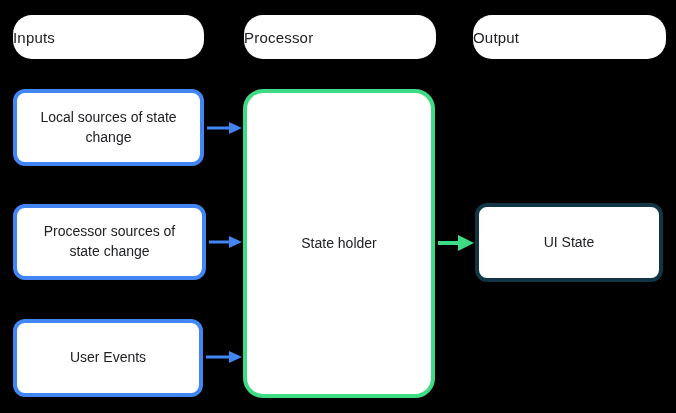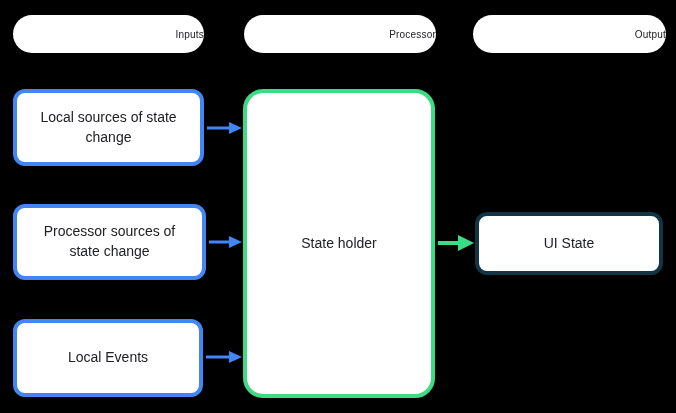--- a/index.html
+++ b/index.html
@@ -10,27 +10,27 @@
     position: relative;
     width: 676px;
     height: 413px;
     background: var(--background, #000000);
     overflow: hidden;
   }
 
   .pill {
     position: absolute;
     top: 15px;
-    height: 38px;
+    height: 44px;
     background: var(--surface, #ffffff);
     border-radius: 19px;
     display: flex;
     align-items: center;
-    justify-content: flex-end;
-    font-size: 10px;
+    justify-content: flex-start;
+    font-size: 15px;
     font-weight: 500;
     letter-spacing: 0.2px;
     color: var(--text, #202124);
   }
   .pill-inputs    { left: 13px;  width: 191px; }
   .pill-processor { left: 244px; width: 192px; }
   .pill-output    { left: 473px; width: 193px; }
 
   .node {
     position: absolute;
@@ -57,21 +57,21 @@
   }
   .node-dark {
     border: 4px solid var(--output-accent, #113544);
     border-radius: 12px;
   }
 
   .node-local    { left: 13px;  top: 89px;  width: 191px; height: 77px; }
   .node-external { left: 13px;  top: 204px; width: 193px; height: 76px; }
   .node-user     { left: 13px;  top: 319px; width: 190px; height: 78px; }
   .node-holder   { left: 243px; top: 89px;  width: 192px; height: 309px; }
-  .node-uistate  { left: 475px; top: 212px; width: 188px; height: 63px; }
+  .node-uistate  { left: 475px; top: 203px; width: 188px; height: 79px; }
 
   .arrows {
     position: absolute;
     left: 0; top: 0;
     width: 676px;
     height: 413px;
     pointer-events: none;
   }
   .arrow-blue  { stroke: var(--input-accent, #4285F4); }
   .arrow-blue-head { fill: var(--input-accent, #4285F4); }
@@ -95,21 +95,21 @@
 
   <div class="node node-blue node-local">
     <span>Local sources of state
 change</span>
   </div>
   <div class="node node-blue node-external">
     <span>Processor sources of
 state change</span>
   </div>
   <div class="node node-blue node-user">
-    <span>Local Events</span>
+    <span>User Events</span>
   </div>
 
   <div class="node node-green node-holder">
     <span>State holder</span>
   </div>
 
   <div class="node node-dark node-uistate">
     <span>UI State</span>
   </div>
 

